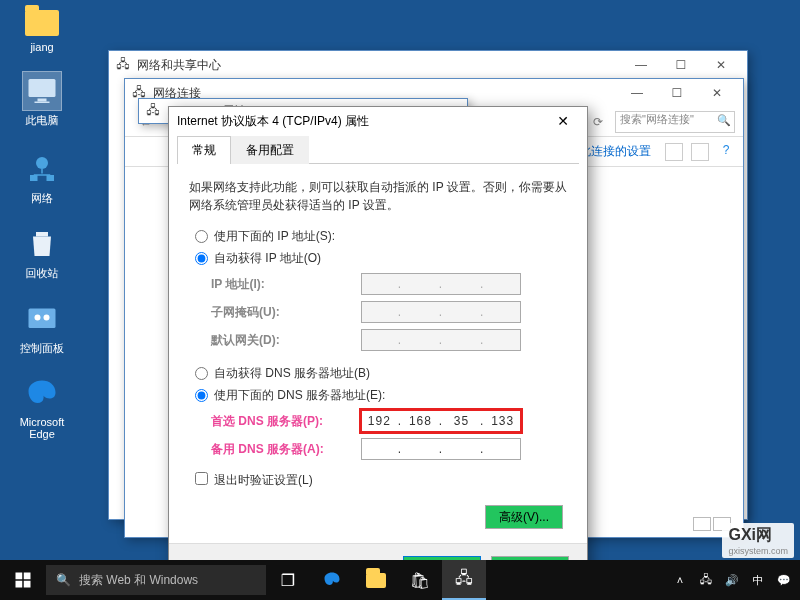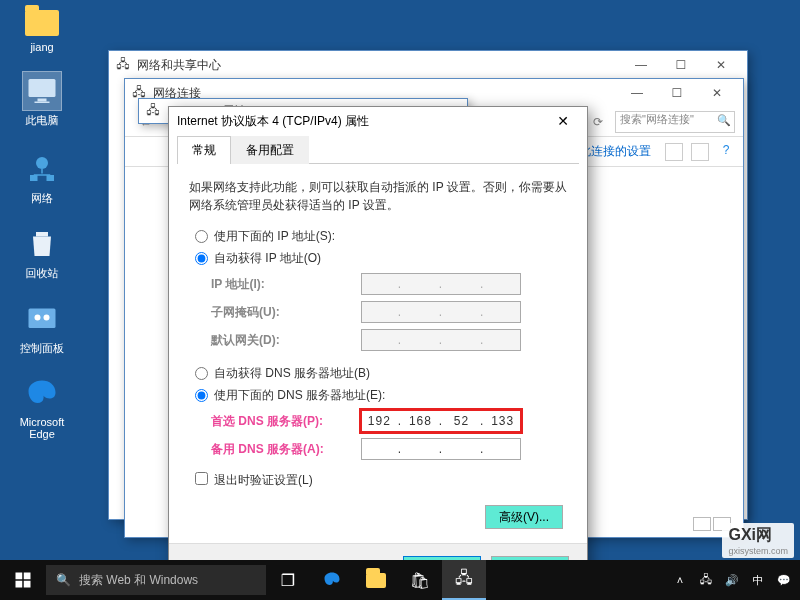--- a/index.html
+++ b/index.html
@@ -46,21 +46,21 @@
 .frow label { width:150px; color:#888;font-weight:bold; }
 .frow.enabled label { color:#ec4899; }
 .ipbox { width:160px; height:22px; border:1px solid #aaa; display:flex; align-items:center; justify-content:center; font-size:12px; letter-spacing:1px; background:#fff; }
 .ipbox.disabled { background:#f4f4f4; color:#aaa; }
 .ipbox span { flex:1; text-align:center; }
 .ipbox .dot { flex:0; padding:0 1px; }
 .highlight { outline:3px solid #e82020; outline-offset:-1px; }
 .chk { display:flex; align-items:flex-start; gap:6px; margin:12px 0 0 6px; }
 .btnrow { display:flex; justify-content:flex-end; gap:8px; margin-top:16px; padding-right:4px;}
 .btnrow2 { display:flex; justify-content:flex-end; gap:10px; padding:12px 18px; border-top:1px solid #ddd; background:#f0f0f0;}
-.btn { min-width:78px; height:24px; border:1px solid #aaa; background:#5eead4; font-size:12px; cursor:pointer; }
+.btn { min-width:78px; height:24px; border:1px solid #aaa; background:#22c55e; font-size:12px; cursor:pointer; }
 .btn.primary { border-color:#0078d7; }
 
 
 .taskbar { position:absolute; bottom:0; left:0; right:0; height:40px; background:#101010; display:flex; align-items:center; }
 .start { width:46px; height:40px; display:flex; align-items:center; justify-content:center; cursor:pointer; }
 .start svg { width:18px; height:18px; }
 .tsearch { width:220px; height:30px; background:#2b2b2b; color:#bbb; display:flex; align-items:center; padding:0 10px; font-size:12px; gap:8px; }
 .tbtn { width:44px; height:40px; display:flex; align-items:center; justify-content:center; cursor:pointer; color:#fff; }
 .tbtn.active { background:#333; border-bottom:2px solid #76b9ed; }
 .tray { margin-left:auto; display:flex; align-items:center; height:40px; padding-right:8px; color:#fff; font-size:11px; gap:10px;}
@@ -256,21 +256,21 @@
         </label>
     </div>
     <div class="fields">
       <div class="frow enabled">
           <label>首选 DNS 服务器(P):</label>
         <div class="ipbox highlight">
           <span>192</span>
             <span class="dot">.</span>
             <span>168</span>
             <span class="dot">.</span>
-            <span>52</span>
+            <span>35</span>
             <span class="dot">.</span>
             <span>133</span>
         </div>
       </div>
       <div class="frow enabled">
           <label>备用 DNS 服务器(A):</label>
           <div class="ipbox">
             <span></span>
             <span class="dot">.</span>
             <span></span>

